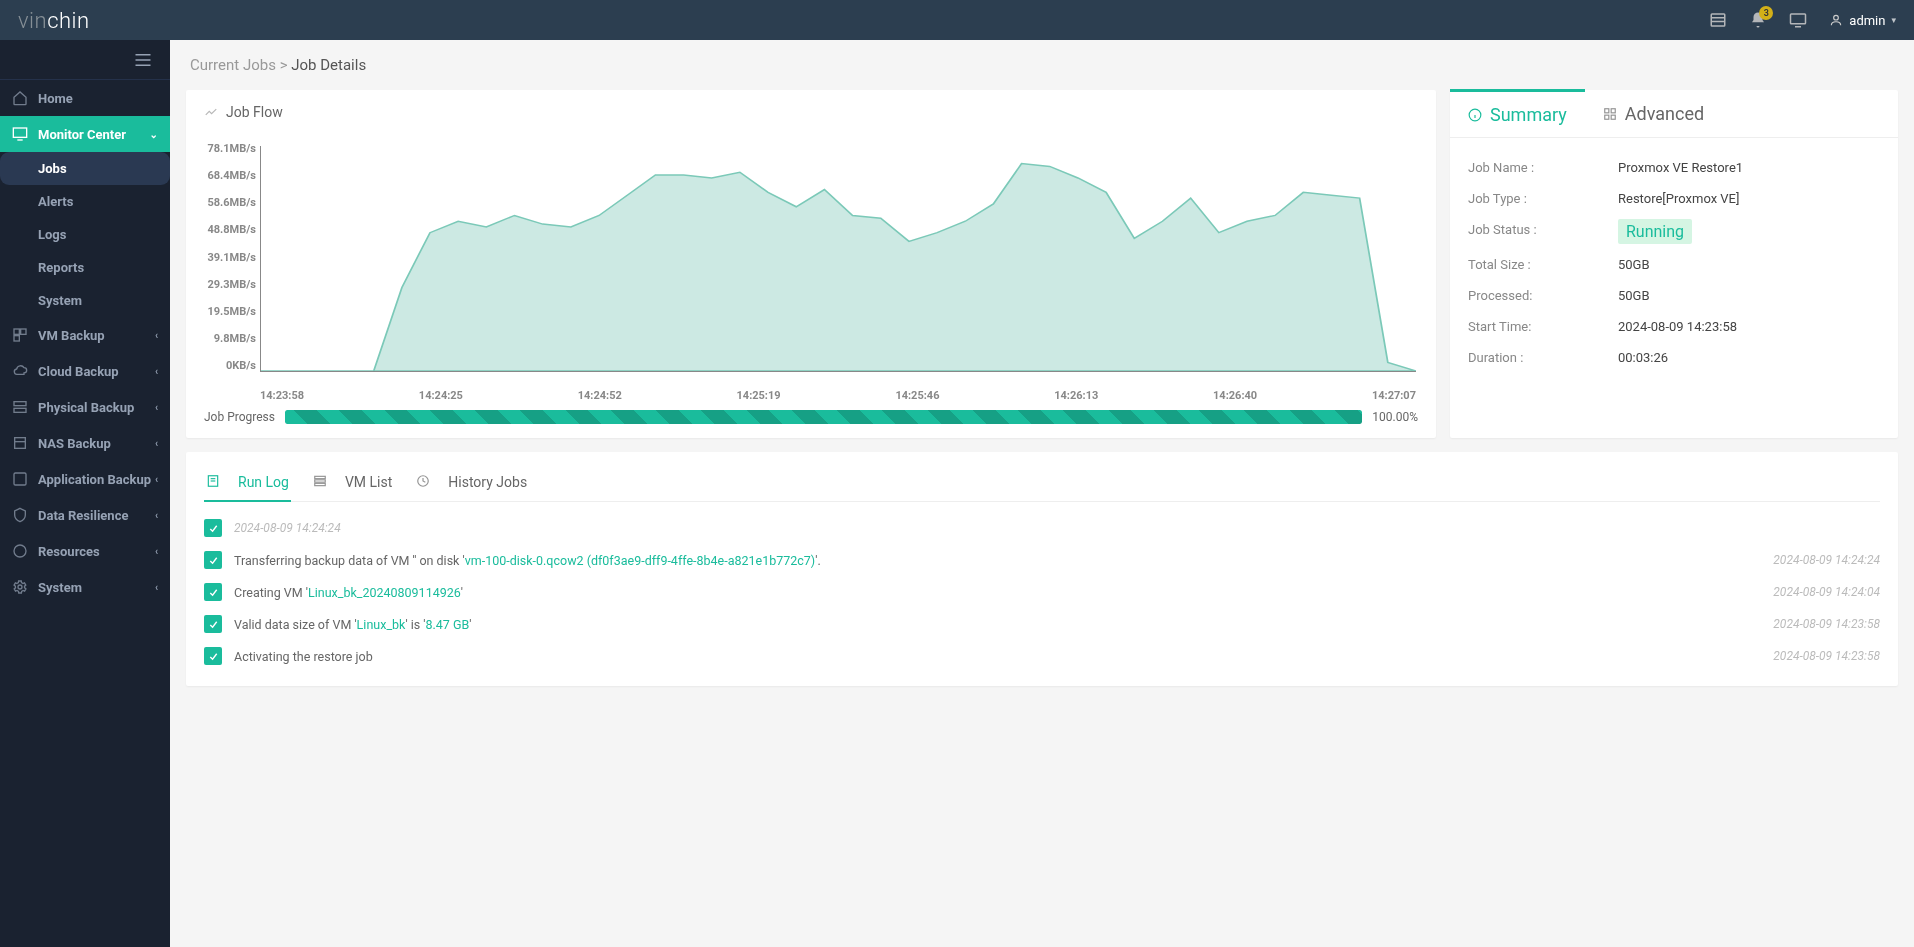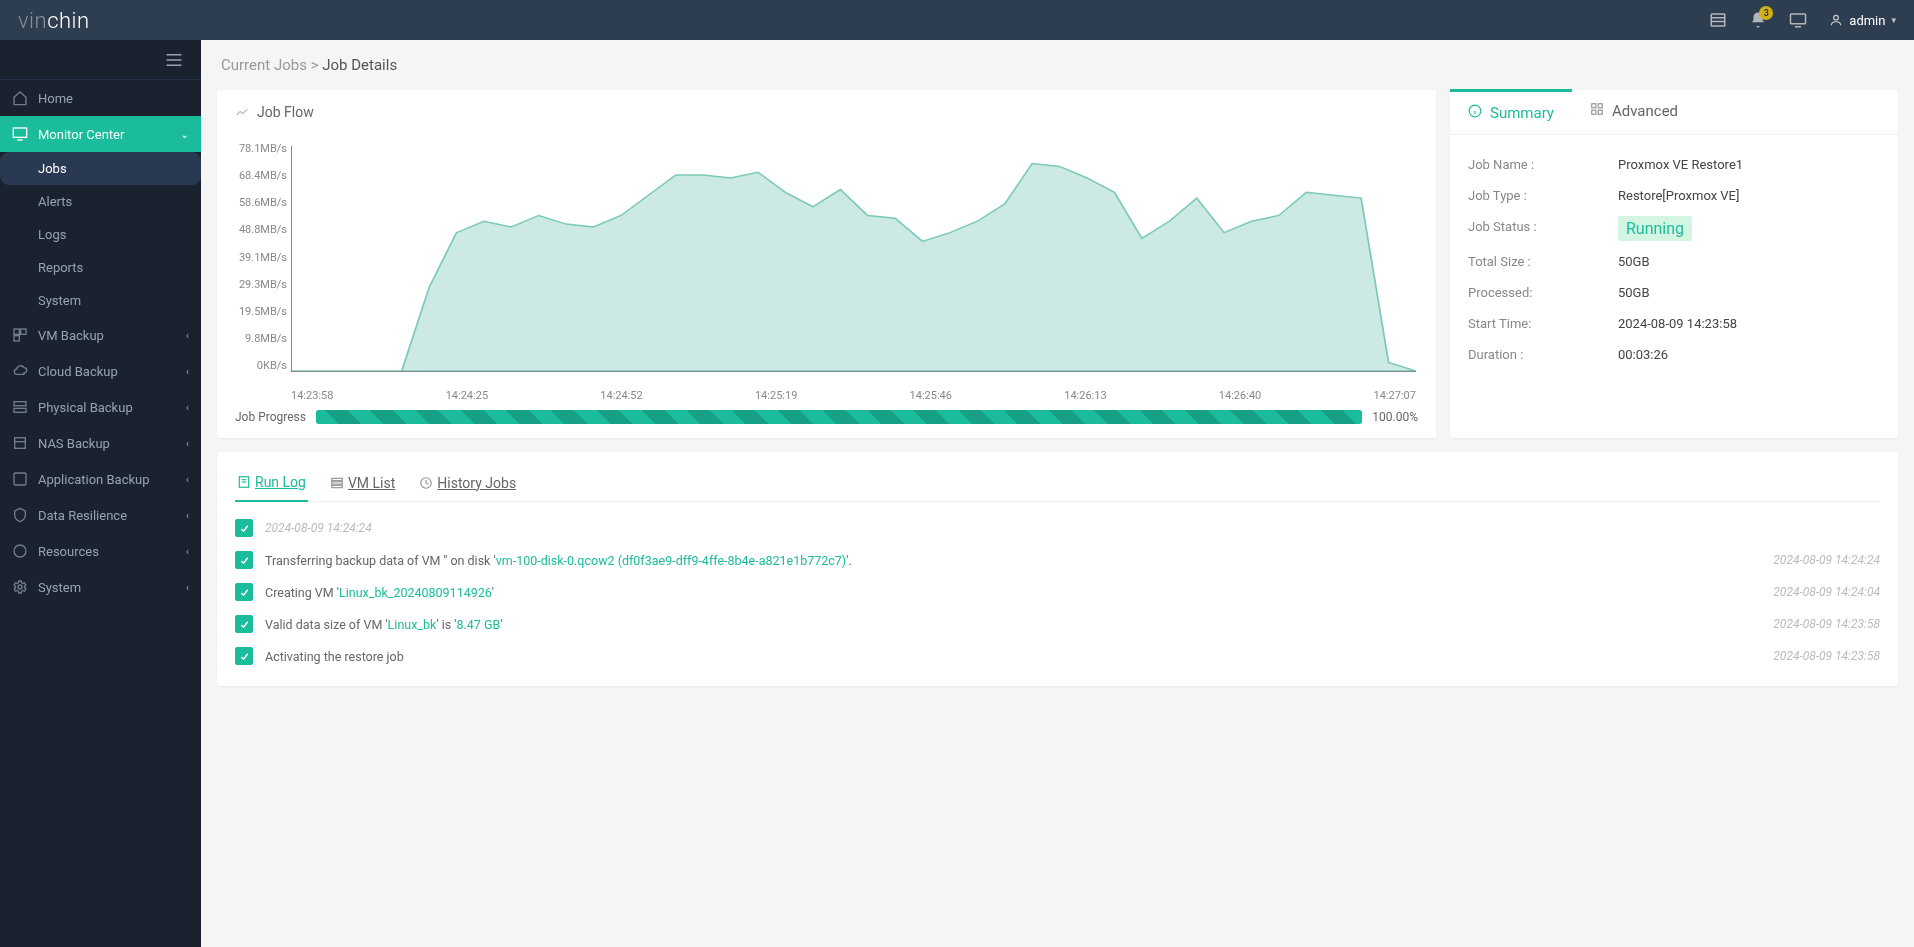--- a/index.html
+++ b/index.html
@@ -11,65 +11,65 @@
 .logo .inch { color: #fff;}
 .topbar-spacer { flex: 1; }
 .topbar-icons { display: flex; align-items: center; gap: 22px; }
 .topbar-icon { width: 18px; height: 18px; position: relative; cursor: pointer; opacity: 0.85; display: flex; align-items: center; justify-content: center;}
 .bell-badge { position: absolute; top: -5px; right: -6px; background: #f1c40f; color: #333; border-radius: 50%; font-size: 9px; width: 14px; height: 14px; display: flex; align-items: center; justify-content: center; font-weight: 600;}
 .user-menu { display: flex; align-items: center; gap: 6px; cursor: pointer; font-size: 13px;}
 .user-menu svg.usericon { width: 14px; height: 14px;}
 .caret { font-size: 9px; opacity: 0.7;}
 
 .layout { display: flex; min-height: calc(100vh - 40px); }
-.sidebar { width: 201px; background: #1a2230; color: #96a2b4; flex-shrink: 0; }
+.sidebar { width: 170px; background: #1a2230; color: #96a2b4; flex-shrink: 0; font-weight: bold; }
 .sidebar-toggle { height: 40px; display: flex; align-items: center; justify-content: flex-end; padding-right: 18px; border-bottom: 1px solid #24314a;}
 .menu-item { display: flex; align-items: center; padding: 10px 12px; cursor: pointer; font-size: 13px;}
 .menu-item.active { background: #1abc9c; color: #fff;}
 .menu-item .micon { width: 16px; height: 16px; margin-right: 10px; opacity: 0.7; flex-shrink: 0; display: flex; align-items: center; justify-content: center;}
 .menu-item.active .micon { opacity: 1;}
 .menu-item .expand { margin-left: auto; font-size: 10px; }
 .sub-item { padding: 9px 12px 9px 38px; cursor: pointer; font-size: 13px;}
 .sub-item.active { background: #2a3952; color: #fff; border-radius: 9px;}
 
 .main { flex: 1; display: flex; flex-direction: column; background: #f5f5f5; overflow: hidden;}
 .breadcrumb { padding: 16px 20px; color: #999; font-size: 15px;}
 .breadcrumb .active { color: #555;}
 .content { padding: 0 16px 16px; display: flex; flex-direction: column; gap: 14px;}
 .row1 { display: flex; gap: 14px;}
 .card { background: #fff; border-radius: 2px; box-shadow: 0 1px 2px rgba(0,0,0,0.05);}
 .job-flow { flex: 1; padding: 14px 18px;}
 .summary-card { width: 448px; }
 .card-title { display: flex; align-items: center; gap: 8px; color: #666; font-size: 14px; margin-bottom: 22px;}
 .card-title .cicon { width: 14px; height: 14px; opacity: 0.6;}
 
-.chart-area { position: relative; height: 260px; }
+.chart-area { position: relative; height: 260px; font-weight: bold; }
 .y-labels { position: absolute; left: 0; top: 0; bottom: 30px; width: 52px; display: flex; flex-direction: column; justify-content: space-between; text-align: right; font-size: 11px; color: #888;}
 .chart-plot { position: absolute; left: 56px; right: 2px; top: 4px; bottom: 30px; border-left: 1px solid #888; border-bottom: 1px solid #888;}
 .x-labels { position: absolute; left: 56px; right: 2px; bottom: 0; display: flex; justify-content: space-between; font-size: 11px; color: #888;}
 .chart-svg { width: 100%; height: 100%; }
 
 .progress-row { display: flex; align-items: center; gap: 10px; margin-top: 8px; font-size: 12px; color: #666;}
 .progress-bar { flex: 1; height: 14px; background: repeating-linear-gradient(45deg, #1abc9c, #1abc9c 16px, #16a085 16px, #16a085 32px); border-radius: 2px;}
 .progress-wrap { flex: 1; height: 14px; background: #eee; border-radius: 2px; overflow:hidden;}
 
 .summary-tabs { display: flex; border-bottom: 1px solid #eee;}
-.tab { padding: 12px 18px; cursor: pointer; color: #666; display: flex; gap: 8px; font-size: 15px;}
+.tab { padding: 12px 18px; cursor: pointer; color: #666; display: flex; align-items: center; gap: 8px; font-size: 18px;}
 .tab.active { color: #1abc9c; border-top: 3px solid #1abc9c; margin-top: -1px;}
 .tab .ticon { width: 14px; height: 14px; opacity: 0.7;}
 .tab.active .ticon { opacity: 1;}
 .summary-body { padding: 14px 18px;}
 .summary-row { display: flex; padding: 8px 0; font-size: 13px;}
 .summary-row .label { width: 150px; color: #888;}
 .summary-row .value { color: #444;}
 .status-badge { background: #d5f5e3; color: #1abc9c; padding: 3px 8px; border-radius: 2px; font-size: 16px;}
 
 .log-card { padding: 14px 18px;}
 .log-tabs { display: flex; gap: 20px; border-bottom: 1px solid #eee;}
-.log-tab { padding: 8px 2px 10px; cursor: pointer; color: #666; display: flex; align-items: center; gap: 4px; font-size: 14px; text-decoration: underline;}
+.log-tab { padding: 8px 2px 10px; cursor: pointer; color: #666; display: flex; align-items: flex-start; gap: 18px; font-size: 14px;}
 .log-tab.active { color: #1abc9c; border-bottom: 2px solid #1abc9c; margin-bottom: -1px;}
 .log-tab .lticon { width: 14px; height: 14px; opacity: 0.7;}
 .log-tab.active .lticon { opacity: 1;}
 .log-list { padding-top: 10px;}
 .log-row { display: flex; align-items: center; padding: 7px 0; font-size: 12.5px;}
 .log-check { width: 18px; height: 18px; background: #1abc9c; border-radius: 2px; display: flex; align-items: center; justify-content: center; margin-right: 12px; flex-shrink: 0;}
 .log-check svg { width: 11px; height: 11px;}
 .log-text { color: #666; flex: 1;}
 .log-text .hl { color: #1abc9c;}
 .log-ts { color: #bbb; font-style: italic; font-size: 12px;}

